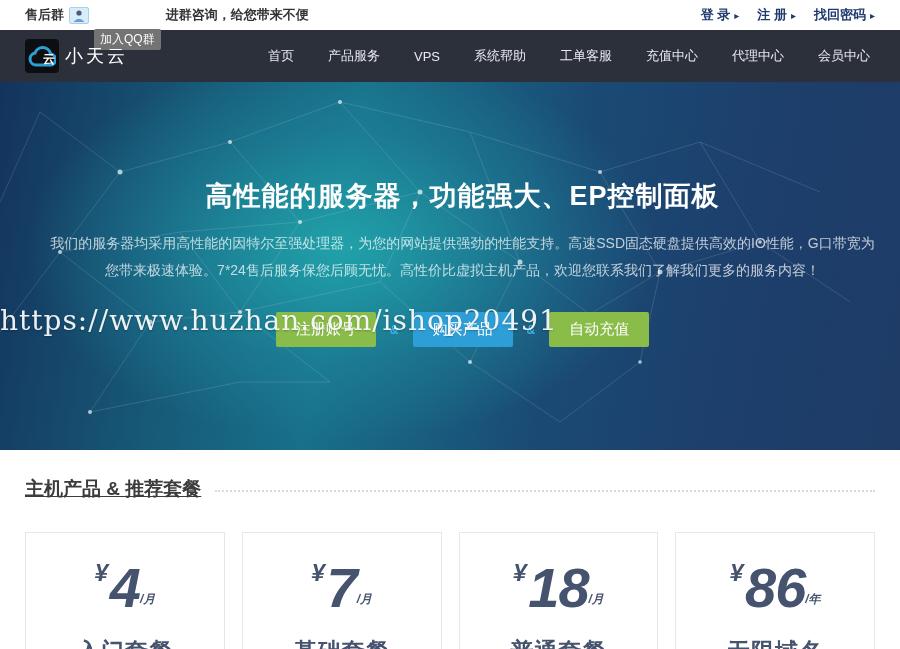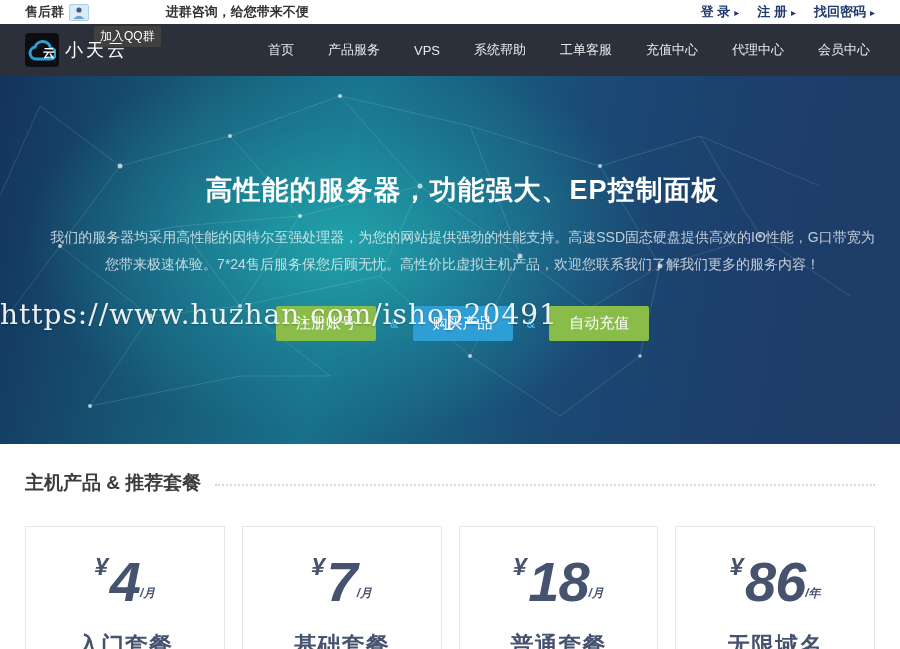--- a/index.html
+++ b/index.html
@@ -5,38 +5,38 @@
   * { margin: 0; padding: 0; box-sizing: border-box; }
   html, body { width: 900px; height: 649px; overflow: hidden; }
   body {
     font-family: "Liberation Sans", "DejaVu Sans", sans-serif;
     background: #ffffff;
     position: relative;
   }
 
   
   .topbar {
-    height: 24px;
+    height: 30px;
     background: #ffffff;
     display: flex;
     align-items: center;
     justify-content: space-between;
     padding: 0 25px;
     font-size: 13px;
   }
   .topbar-left { display: flex; align-items: center; gap: 5px; color: #333; font-weight: bold; }
   .qq-avatar {
     width: 20px; height: 17px;
     background: #d8ecf9;
     border: 1px solid #aacfe8;
     border-radius: 2px;
     display: inline-flex; align-items: center; justify-content: center;
   }
   .join-qq {
-    background: #404040;
+    background: #737373;
     color: #fff;
     font-size: 12px;
     font-weight: normal;
     padding: 2px 6px;
     border-radius: 2px;
     cursor: pointer;
     margin-top: 48px;
   }
   .topbar-right { display: flex; gap: 18px; }
   .topbar-link {
@@ -154,20 +154,21 @@
   .products {
     padding: 26px 25px 0 25px;
     background: #ffffff;
   }
   .section-head { display: flex; align-items: center; gap: 14px; }
   .section-title {
     font-size: 19px;
     color: #3c3c3c;
     font-weight: bold;
     white-space: nowrap;
+    text-decoration: underline;
   }
   .section-rule { flex: 1; border-top: 2px dotted #d9d9d9; margin-top: 4px; }
   .card-grid {
     margin-top: 30px;
     display: grid;
     grid-template-columns: repeat(4, 1fr);
     gap: 17px;
   }
   .price-card {
     background: #ffffff;

